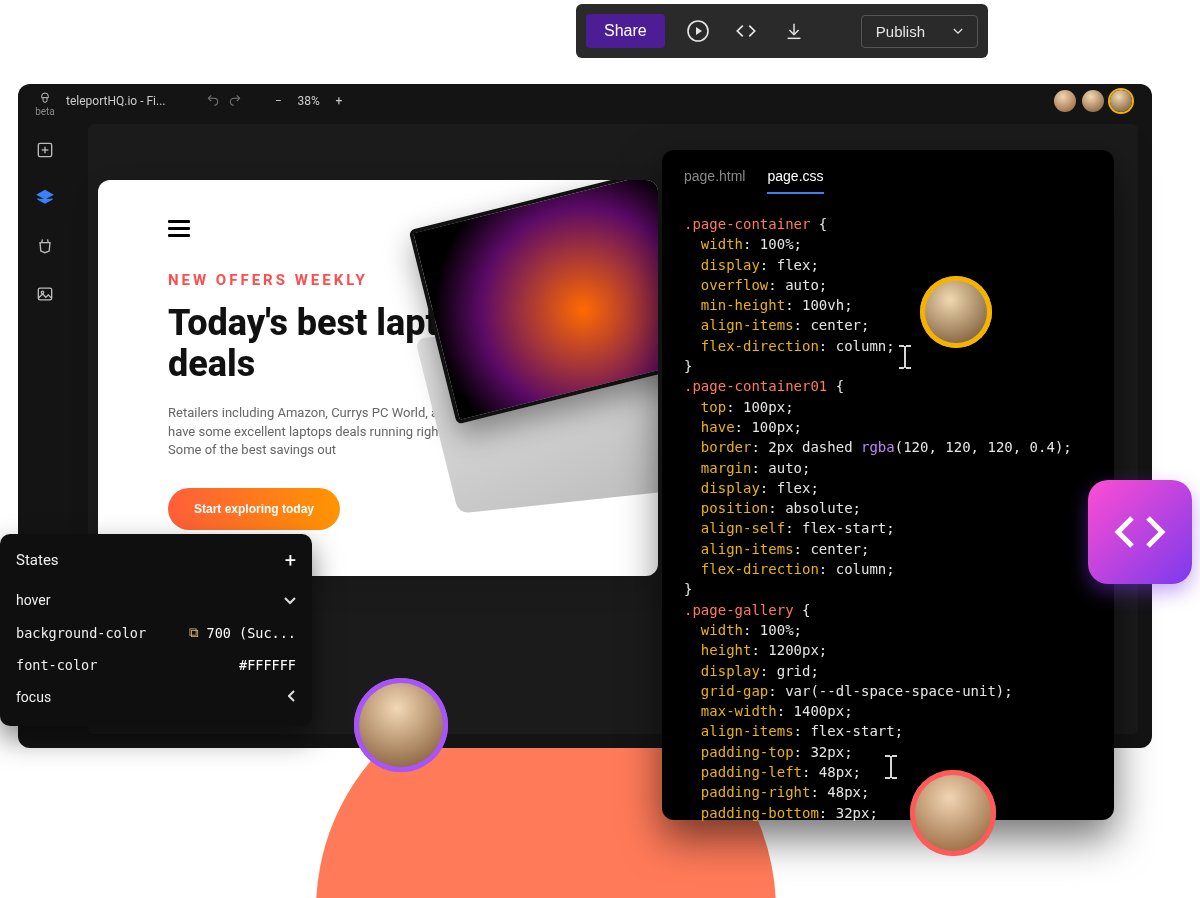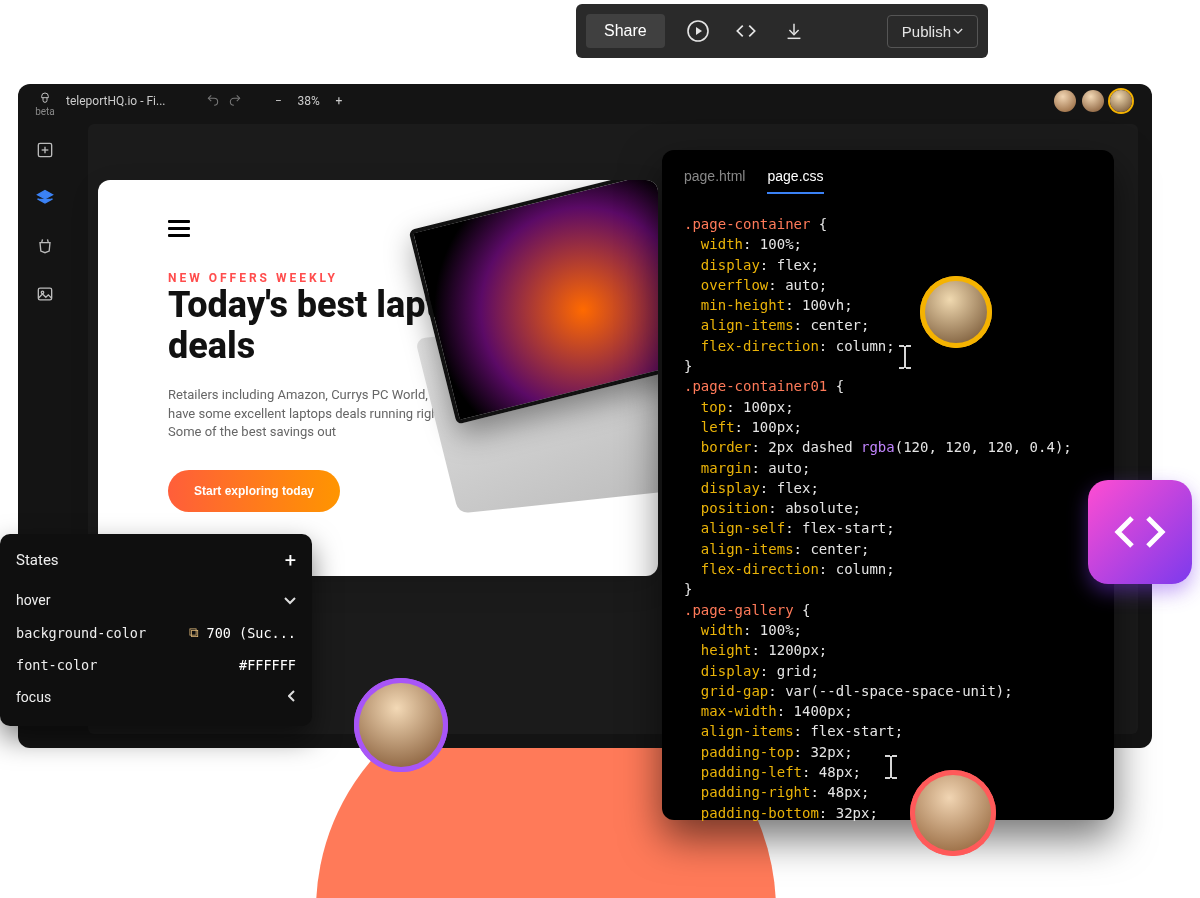--- a/index.html
+++ b/index.html
@@ -6,28 +6,28 @@
   html, body { width: 1200px; height: 898px; overflow: hidden; font-family: -apple-system, BlinkMacSystemFont, "Segoe UI", Roboto, sans-serif; background: transparent; }
   .stage { position: relative; width: 1200px; height: 898px; }
 
   
   .top-toolbar {
     position: absolute; top: 4px; left: 576px; width: 412px; height: 54px;
     background: #2a2a2a; border-radius: 6px; display: flex; align-items: center;
     padding: 0 10px; gap: 18px;
   }
   .btn-share {
-    background: #404040; color: #fff; border: none; border-radius: 4px;
+    background: #4c1d95; color: #fff; border: none; border-radius: 4px;
     padding: 8px 18px; font-size: 16px; font-weight: 500; cursor: pointer;
   }
   .tb-icon { width: 30px; height: 30px; display: flex; align-items: center; justify-content: center; color: #e5e5e5; cursor: pointer; }
   .tb-icon svg { stroke: #e5e5e5; fill: none; stroke-width: 1.6; }
   .btn-publish {
     margin-left: auto; background: transparent; border: 1px solid #555; color: #e5e5e5;
-    border-radius: 4px; padding: 7px 14px; font-size: 15px; display: flex; align-items: center; gap: 2px; cursor: pointer;
+    border-radius: 4px; padding: 7px 14px; font-size: 15px; display: flex; align-items: center; gap: 28px; cursor: pointer;
   }
 
   
   .editor-window {
     position: absolute; top: 84px; left: 18px; width: 1134px; height: 664px;
     background: #141414; border-radius: 12px;
   }
   .editor-topbar {
     height: 34px; display: flex; align-items: center; color: #ccc; font-size: 12px; padding: 0 6px;
   }
@@ -57,21 +57,21 @@
   }
 
   
   .landing {
     position:absolute; left:98px; top:180px; width:560px; height:396px;
     background:#fff; border-radius:12px; padding:40px 50px 0 70px; overflow:hidden;
     box-shadow: 0 10px 30px rgba(0,0,0,0.12);
   }
   .hamburger { display:flex; flex-direction:column; gap:4px; margin-bottom:34px; cursor:pointer; }
   .hamburger span { width:22px; height:3px; background:#000; border-radius:1px; }
-  .eyebrow { color:#ff4d4d; letter-spacing:3px; font-size:12px; font-weight:700; }
+  .eyebrow { color:#ff4d4d; letter-spacing:3px; font-size:15px; font-weight:700; margin-bottom:14px; }
   .headline { font-size:36px; font-weight:800; line-height:1.15; color:#111; max-width:340px; }
   .subcopy { margin-top:18px; font-size:13px; color:#666; max-width:320px; line-height:1.45;}
   .cta {
     margin-top:28px; display:inline-block; padding:14px 26px; border-radius:999px;
     background:linear-gradient(90deg,#ff5e3a,#ff9500); color:#fff; font-size:12px; font-weight:600;
     border:none; cursor:pointer;
   }
   .laptop {
     position:absolute; right:-110px; top:-10px; width:360px; height:320px; transform:rotate(-14deg);
   }
@@ -318,21 +318,21 @@
     <div class="code-body"><span class="sel">.page-container</span><span class="brace"> {</span>
 <span class="prop">  width</span><span class="val">: 100%;</span>
 <span class="prop">  display</span><span class="val">: flex;</span>
 <span class="prop">  overflow</span><span class="val">: auto;</span>
 <span class="prop">  min-height</span><span class="val">: 100vh;</span>
 <span class="prop">  align-items</span><span class="val">: center;</span>
 <span class="prop">  flex-direction</span><span class="val">: column;</span>
 <span class="brace">}</span>
 <span class="sel">.page-container01</span><span class="brace"> {</span>
 <span class="prop">  top</span><span class="val">: 100px;</span>
-<span class="prop">  left</span><span class="val">: 100px;</span>
+<span class="prop">  have</span><span class="val">: 100px;</span>
 <span class="prop">  border</span><span class="val">: 2px dashed </span><span class="fn">rgba</span><span class="val">(120, 120, 120, 0.4);</span>
 <span class="prop">  margin</span><span class="val">: auto;</span>
 <span class="prop">  display</span><span class="val">: flex;</span>
 <span class="prop">  position</span><span class="val">: absolute;</span>
 <span class="prop">  align-self</span><span class="val">: flex-start;</span>
 <span class="prop">  align-items</span><span class="val">: center;</span>
 <span class="prop">  flex-direction</span><span class="val">: column;</span>
 <span class="brace">}</span>
 <span class="sel">.page-gallery</span><span class="brace"> {</span>
 <span class="prop">  width</span><span class="val">: 100%;</span>

